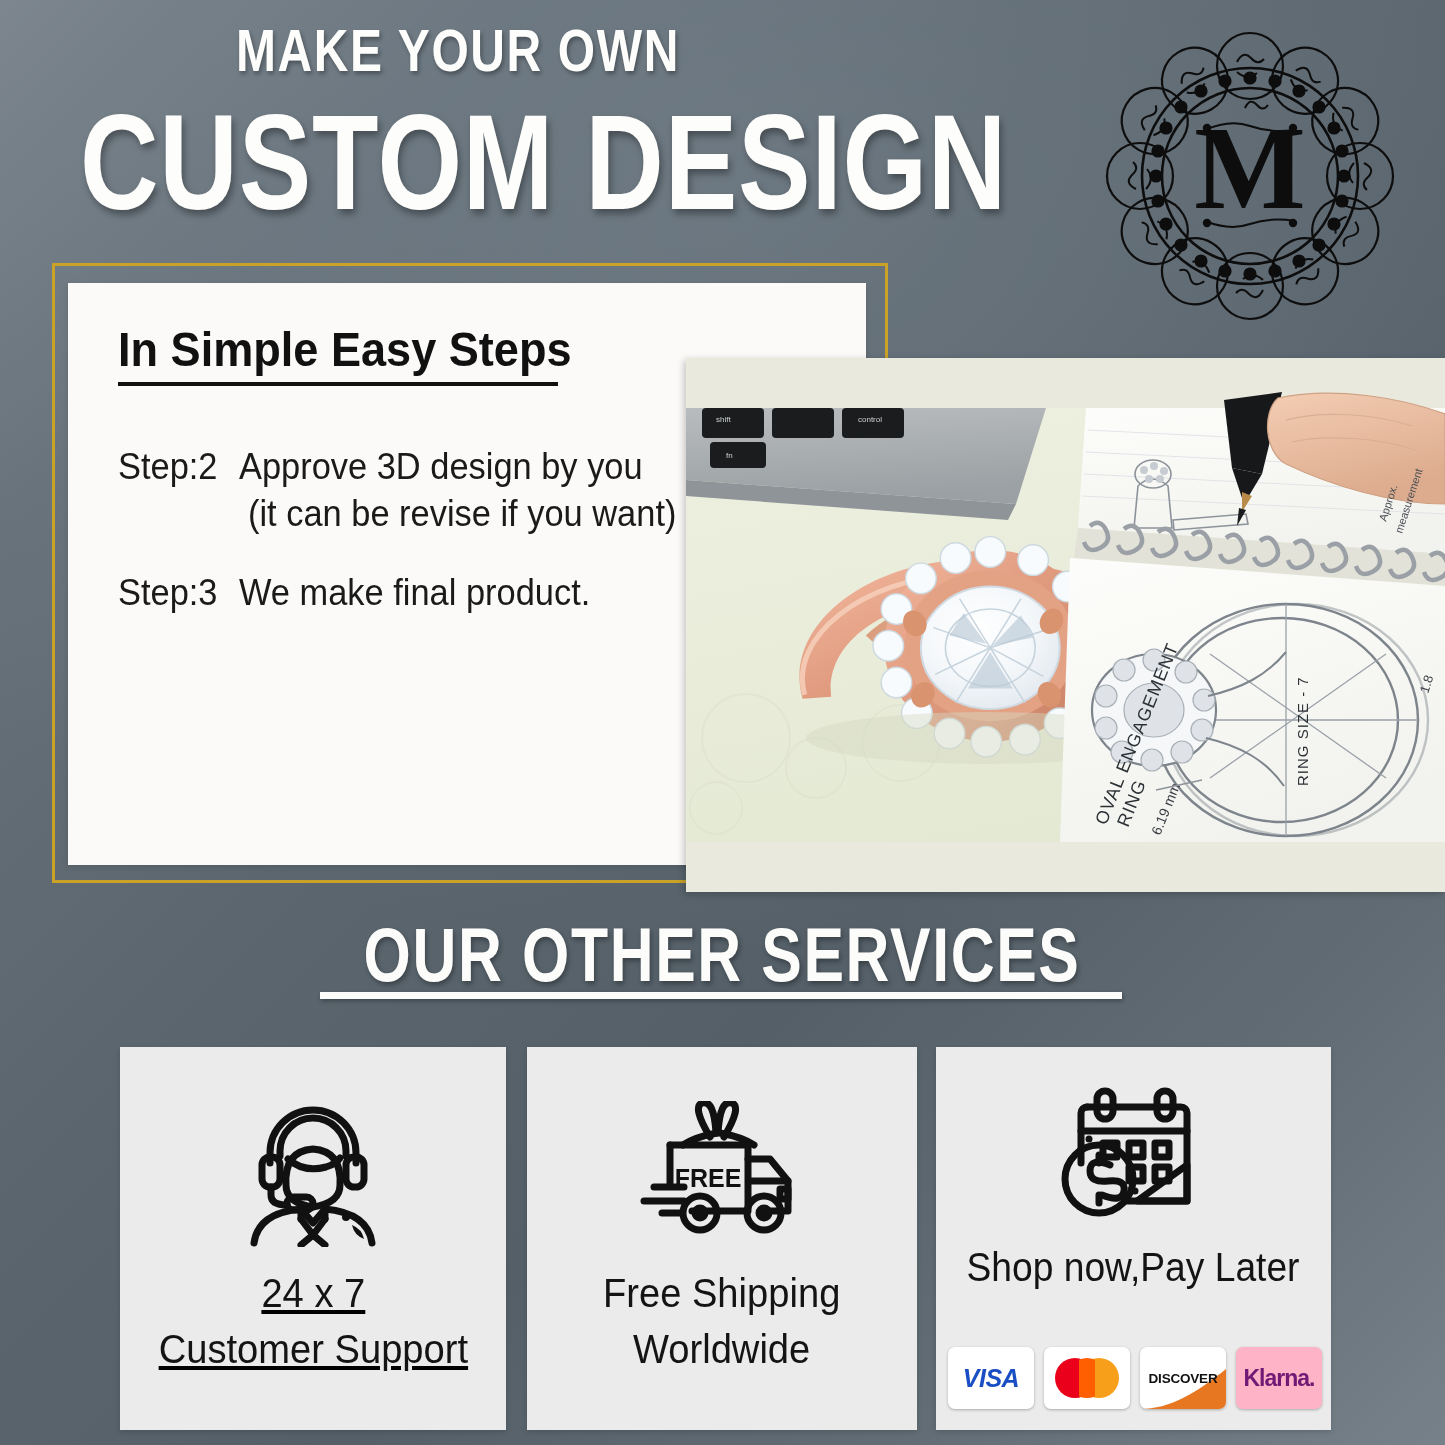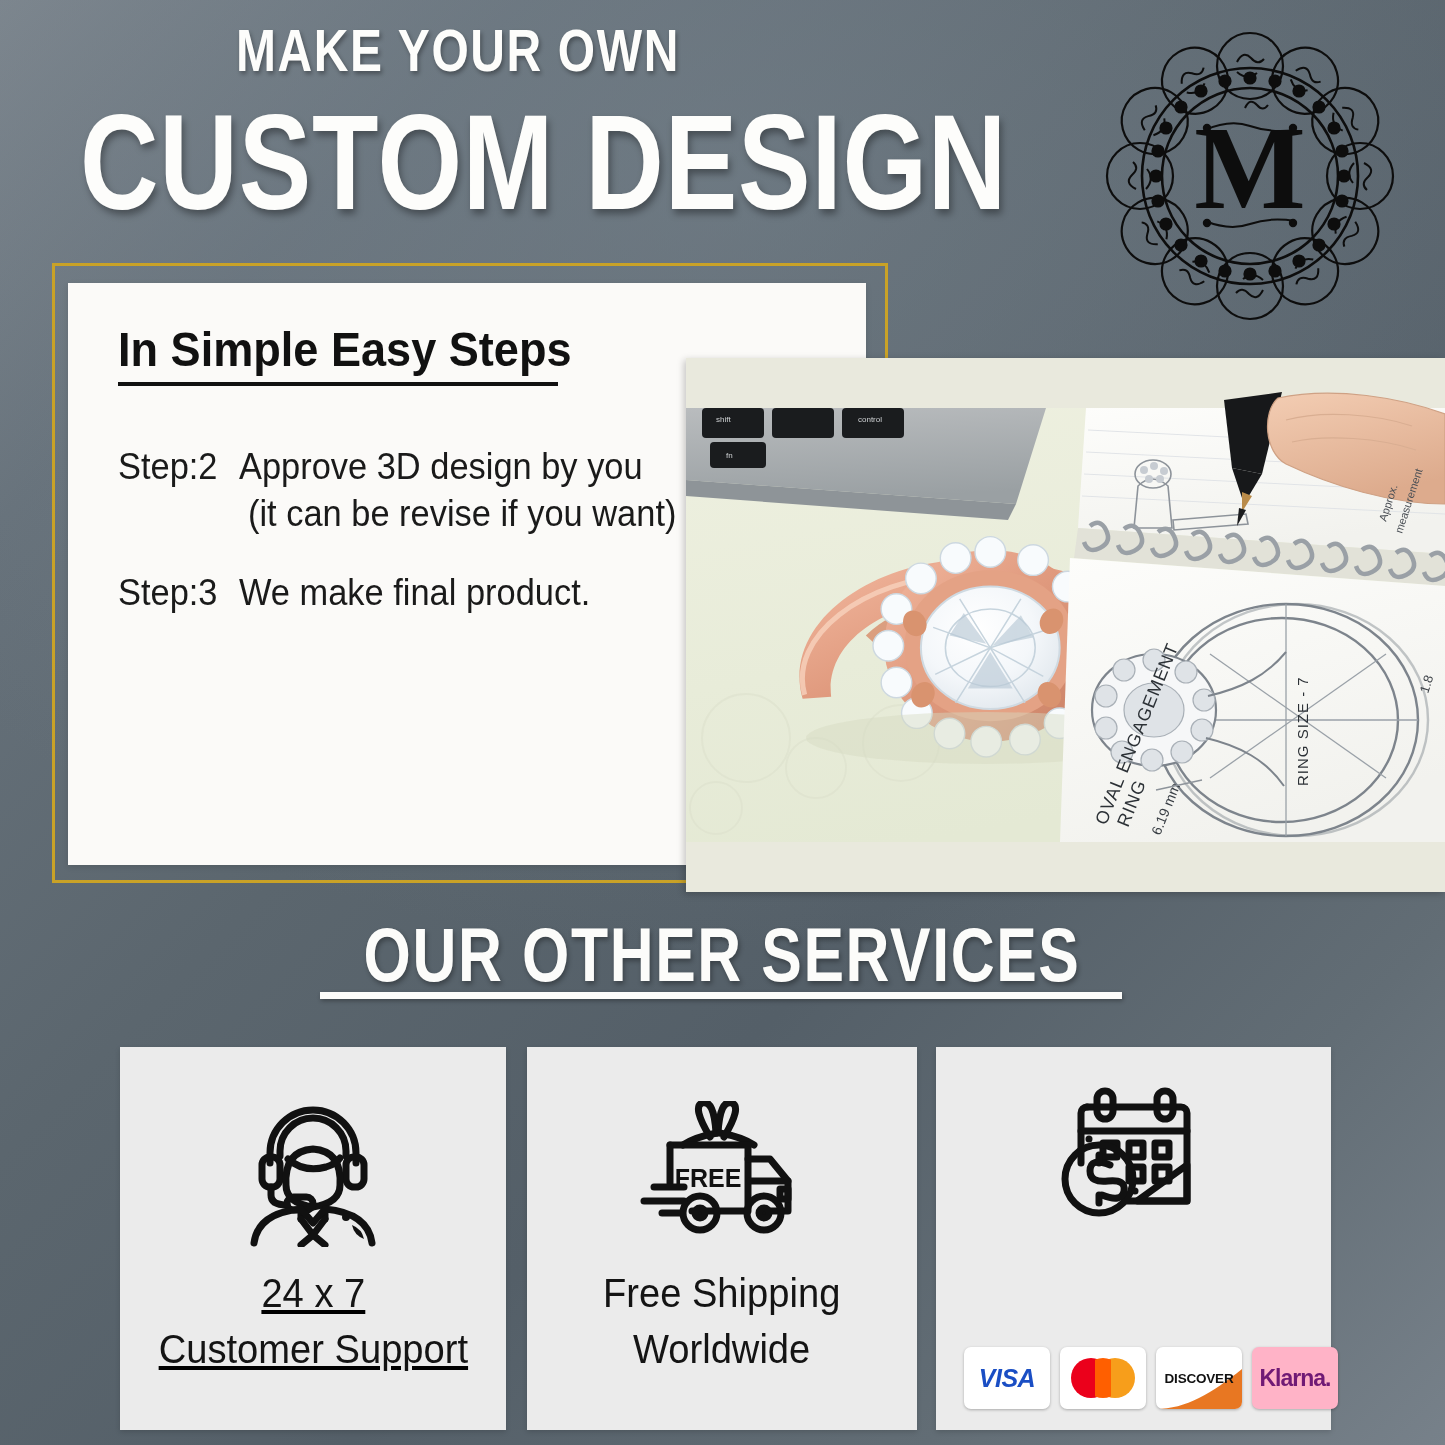--- a/index.html
+++ b/index.html
@@ -110,21 +110,21 @@
   .card-txt{
     text-align:center;color:#141414;font-size:41px;line-height:56px;margin-top:16px;
   }
   .card-txt div{transform:scaleX(.93);}
   .c3 .card-icon{margin-top:38px;height:142px;}
   .c3 .card-txt{font-size:40px;margin-top:12px;}
 
   
   .pay{
     position:absolute;left:948px;top:1347px;width:379px;height:62px;
-    display:flex;gap:10px;margin-left:16px;
+    display:flex;gap:10px;
   }
   .pay-badge{
     width:86px;height:62px;border-radius:7px;background:#fff;
     box-shadow:0 1px 3px rgba(0,0,0,.28);
     display:flex;align-items:center;justify-content:center;overflow:hidden;position:relative;
   }
   .pay-badge.klarna{background:#ffb3c7;}
   .visa-txt{
     font-family:"Liberation Sans",sans-serif;font-weight:bold;font-style:italic;
     font-size:25px;color:#1a4ec4;letter-spacing:-.5px;
@@ -544,20 +544,23 @@
 
             <circle cx="46" cy="94" r="34"></circle>
             <path d="M57 80 q-20 -8 -20 6 q0 12 18 10 q18 -2 16 10 q-2 12 -22 4"></path>
             <path d="M46 70 v8"></path>
             <path d="M46 110 v8"></path>
           </g>
           <circle cx="36" cy="54" r="3.5" fill="#111"></circle>
           <circle cx="82" cy="106" r="3.5" fill="#111"></circle>
         </svg>
       </div>
+      <div class="card-txt">
+        <div>Shop now,Pay Later</div>
+      </div>
     </div>
   </div>
 
   <div class="pay">
     <div class="pay-badge">
       <span class="visa-txt">VISA</span>
     </div>
 
     <div class="pay-badge">
       <div class="mc-wrap">

